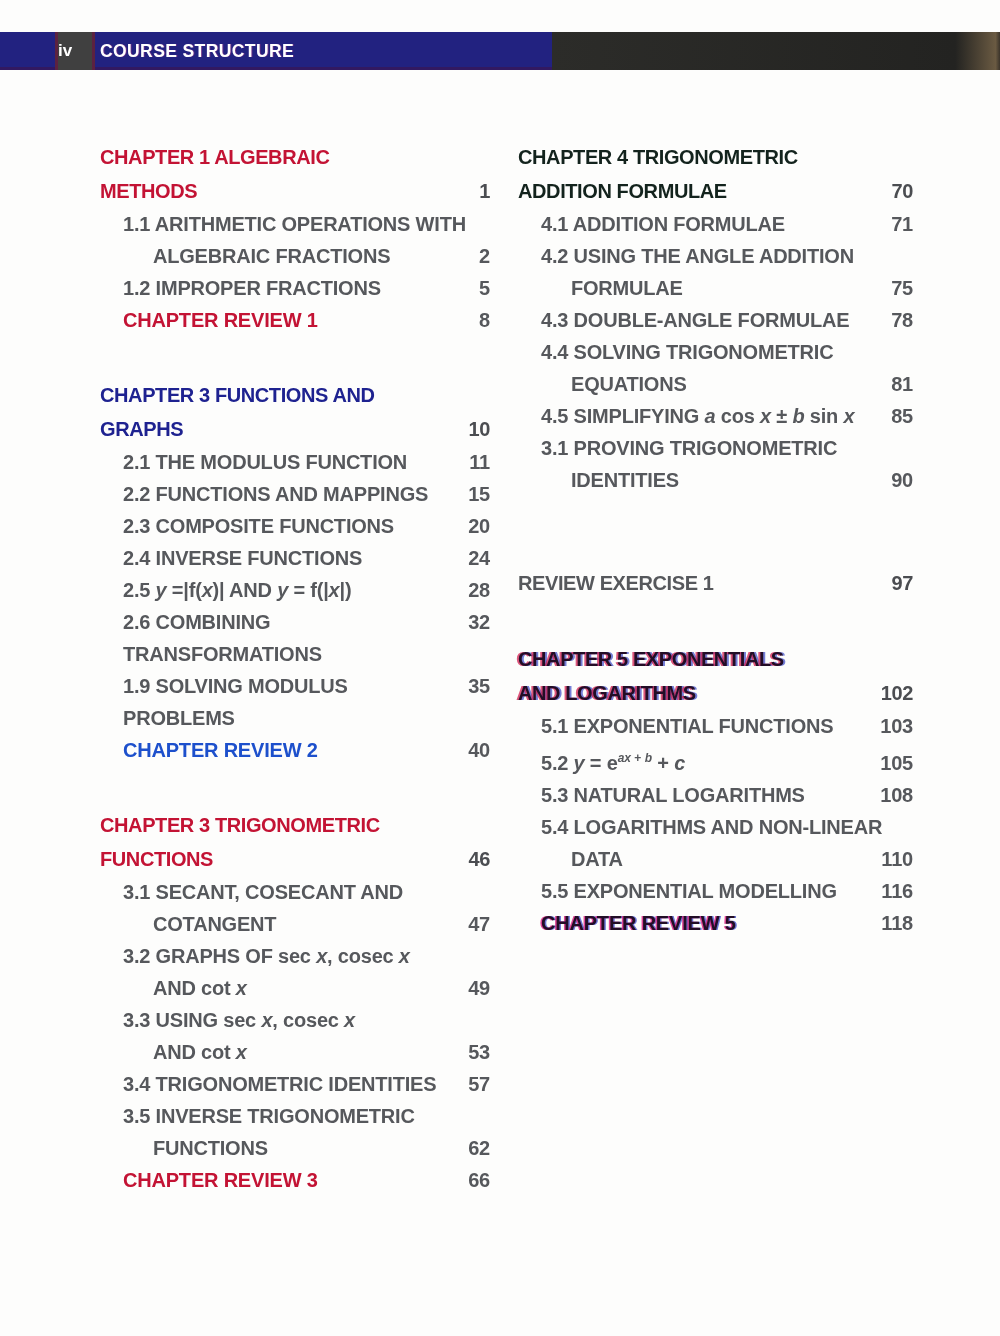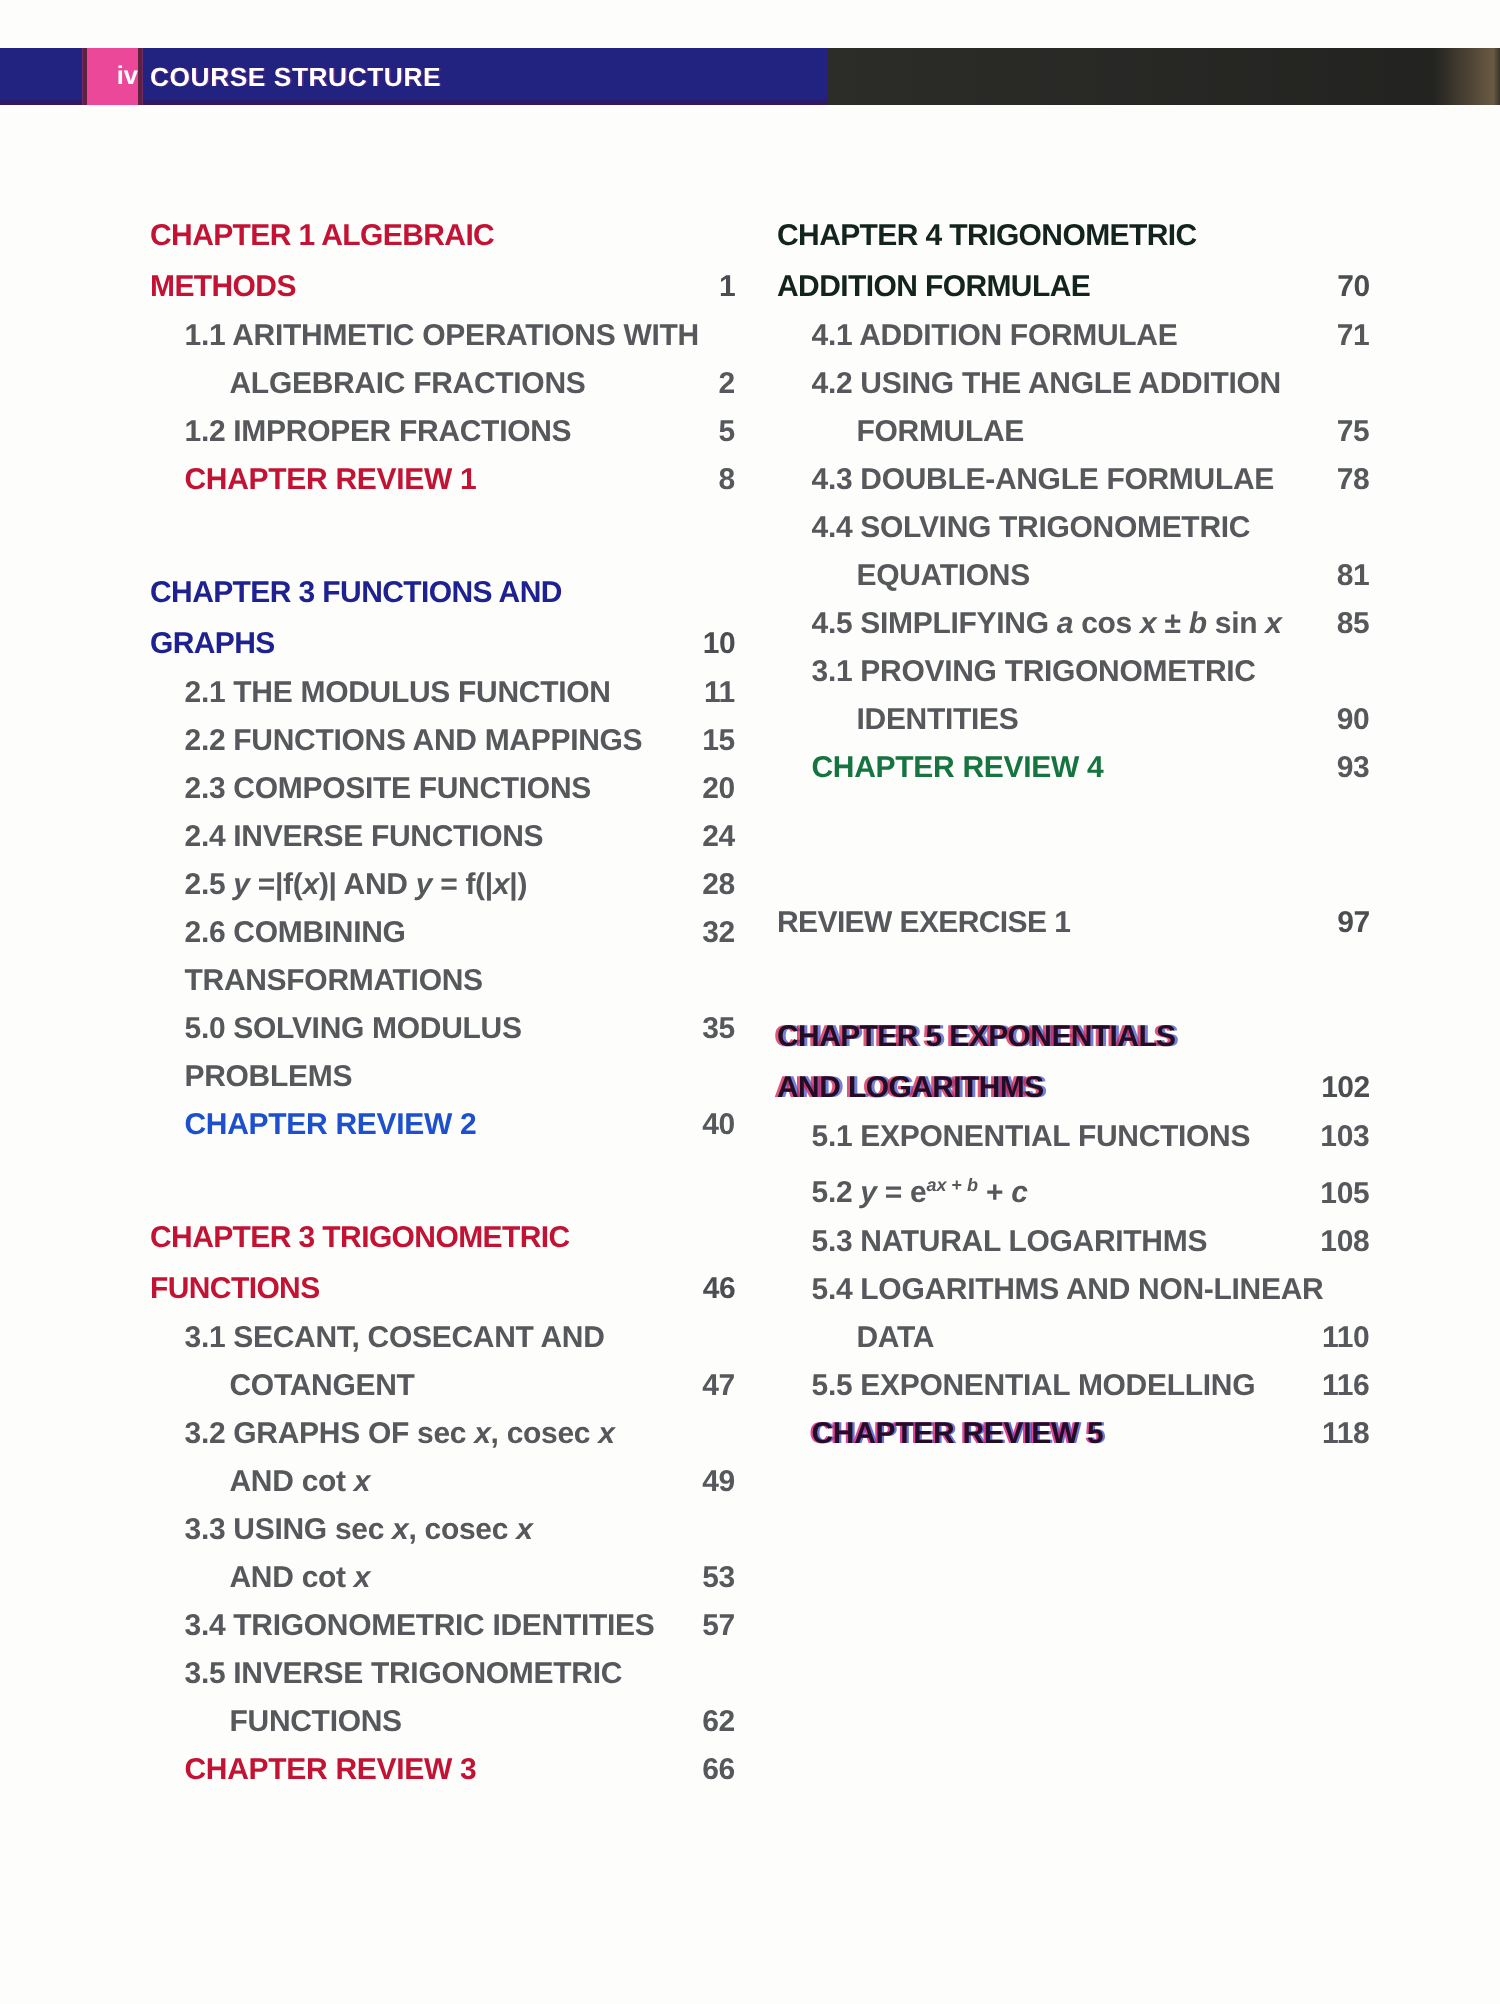--- a/index.html
+++ b/index.html
@@ -15,23 +15,23 @@
     position:absolute;left:0;top:0;width:552px;height:38px;
     background:var(--c-header-bar);
     box-shadow:inset 0 -3px 0 rgba(70,15,60,.45);
   }
   .bar-black{
     position:absolute;left:552px;top:0;width:448px;height:38px;
     background:linear-gradient(to right,#2c2c29,#232321 90%,#6a5a42 99%,#3a332a 100%);
   }
   .page-label-box{
     position:absolute;left:55px;top:0;width:34px;height:38px;
-    background:#ec4899;
+    background:#404040;
     border-left:3px solid #5c2240;border-right:3px solid #5c2240;
-    display:flex;align-items:center;justify-content:flex-end;
+    display:flex;align-items:center;justify-content:flex-start;
     color:#fff;font-weight:bold;font-size:17px;
   }
   .header-title{
     position:absolute;left:100px;top:0;height:38px;
     display:flex;align-items:center;
     color:#fff;font-weight:bold;font-size:17.5px;letter-spacing:.4px;
     text-shadow:1px 0 rgba(235,70,140,.35);
   }
   
   .col{position:absolute;top:140px;}
@@ -154,21 +154,21 @@
         </div>
       </div>
       <div class="item">
         <div class="row first">
           <span class="txt">2.6 COMBINING TRANSFORMATIONS</span>
           <span class="pg">32</span>
         </div>
       </div>
       <div class="item">
         <div class="row first">
-          <span class="txt">5.0 SOLVING MODULUS PROBLEMS</span>
+          <span class="txt">1.9 SOLVING MODULUS PROBLEMS</span>
           <span class="pg">35</span>
         </div>
       </div>
       <div class="item row-review">
         <div class="row first">
           <span class="txt">CHAPTER REVIEW 2</span>
           <span class="pg">40</span>
         </div>
       </div>
     </section>
@@ -281,26 +281,20 @@
       </div>
       <div class="item">
         <div class="row first">
           <span class="txt">3.1 PROVING TRIGONOMETRIC</span>
         </div>
         <div class="row cont">
           <span class="txt">IDENTITIES</span>
           <span class="pg">90</span>
         </div>
       </div>
-      <div class="item row-review">
-        <div class="row first">
-          <span class="txt">CHAPTER REVIEW 4</span>
-          <span class="pg">93</span>
-        </div>
-      </div>
     </section>
     <section class="section theme-gray">
       <div class="sec-heading">
         <div class="row h-row">
           <span class="txt">REVIEW EXERCISE 1</span>
           <span class="pg">97</span>
         </div>
       </div>
     </section>
     <section class="section theme-misprint mt6">

